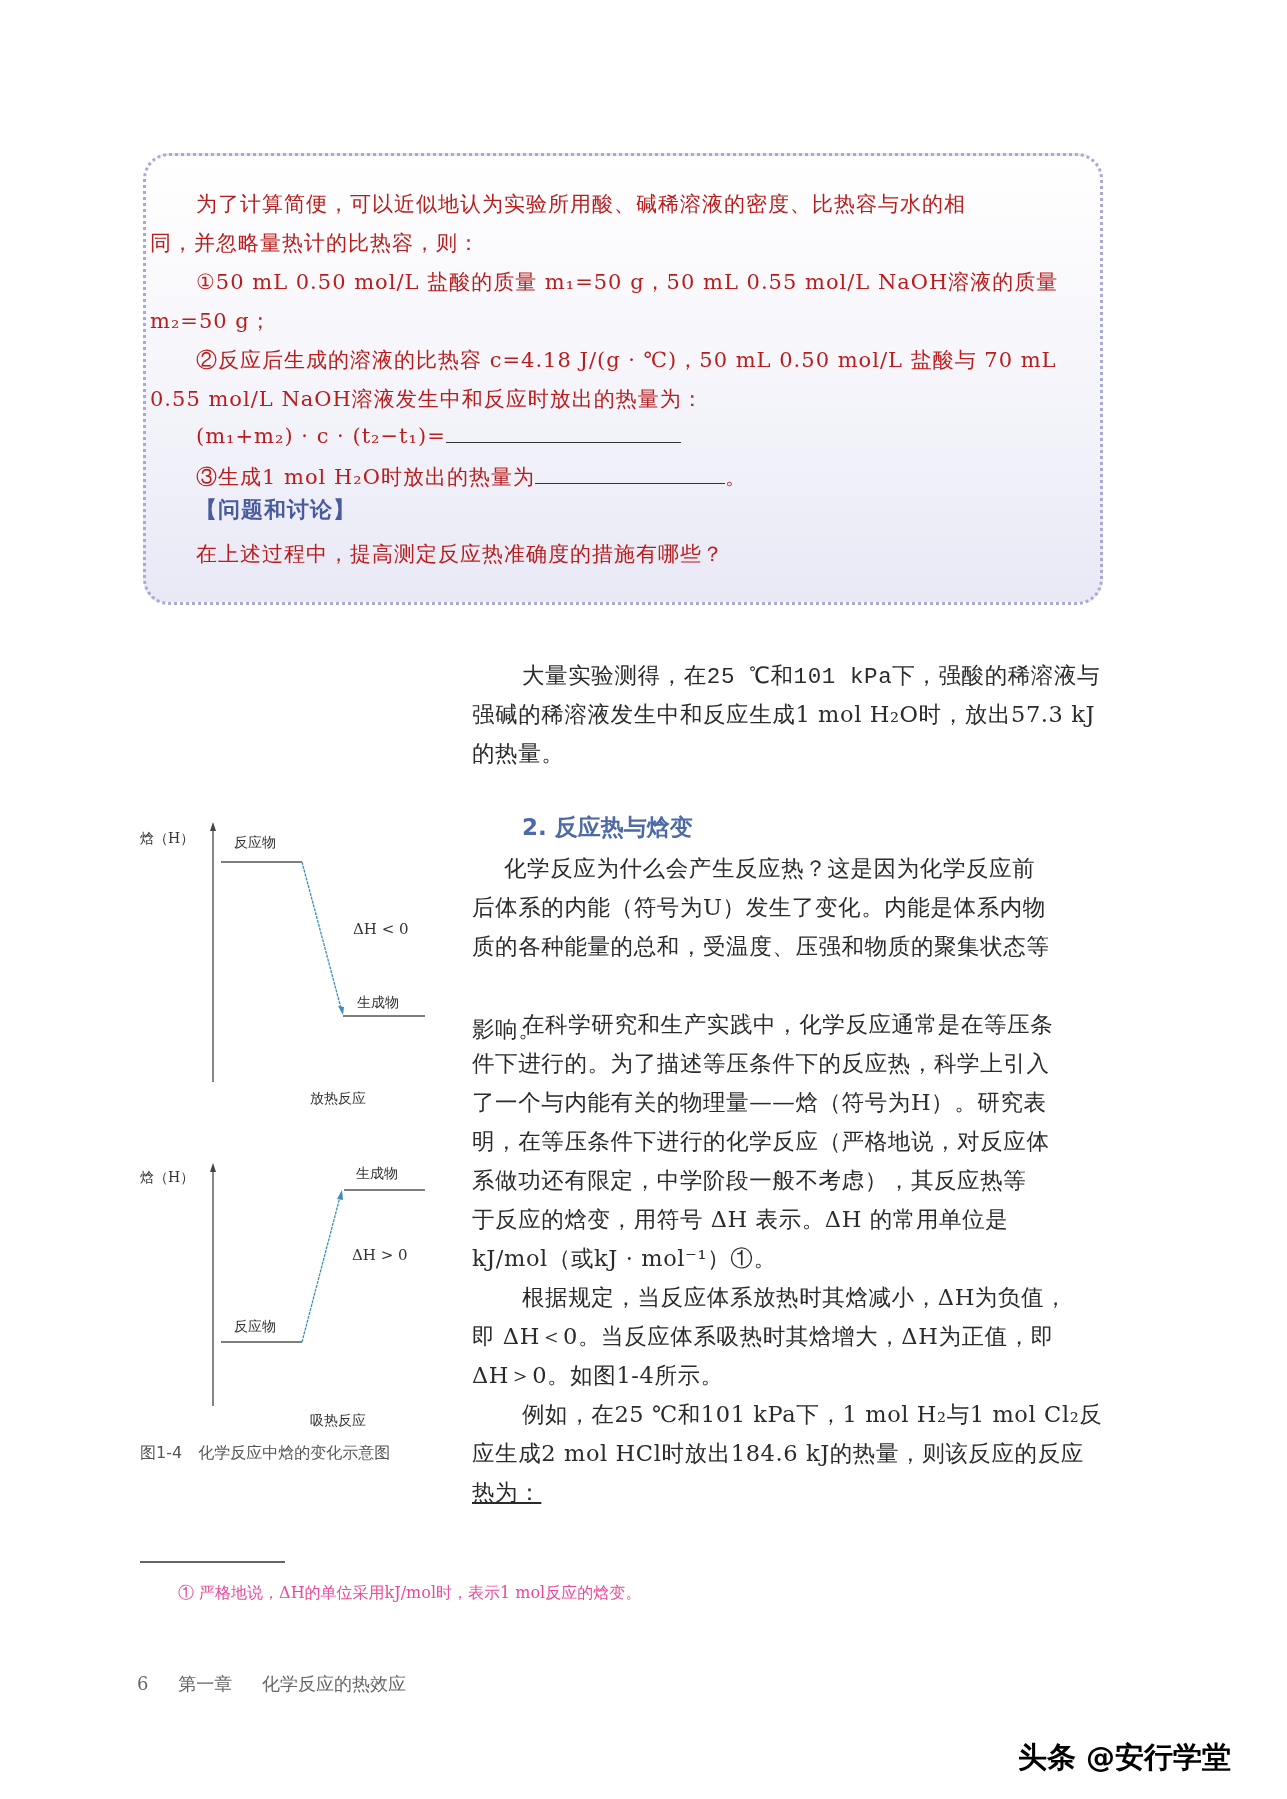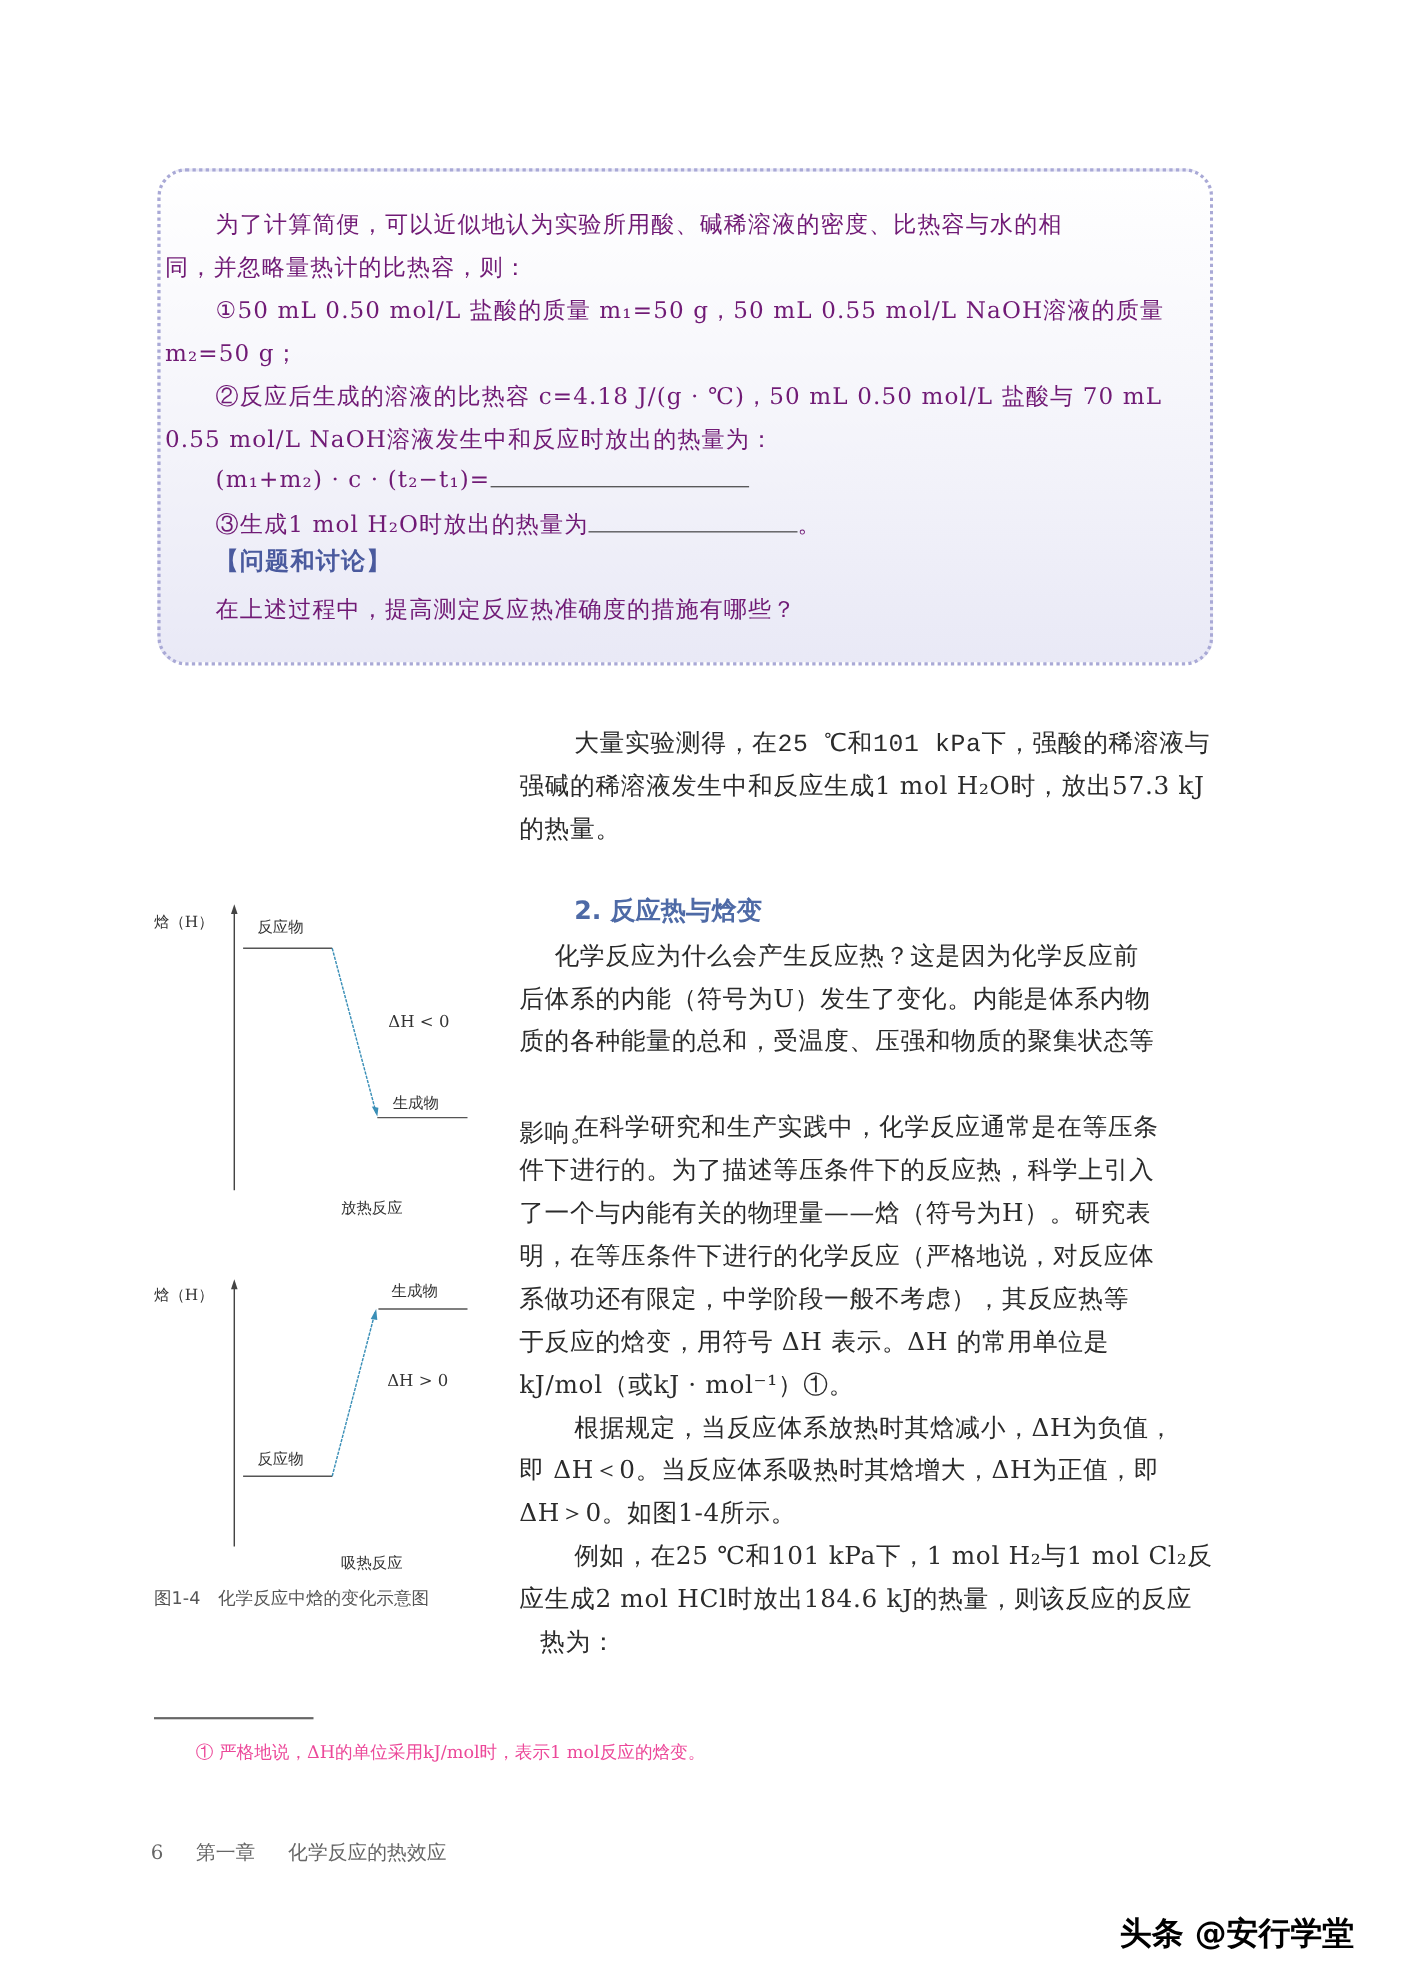--- a/index.html
+++ b/index.html
@@ -6,21 +6,21 @@
   body {
     width:1287px; height:1799px; background:#ffffff; position:relative; overflow:hidden;
     font-family:"DejaVu Serif","Liberation Serif",serif; color:#2a2a2a;
   }
   .box {
     position:absolute; left:143px; top:153px; width:960px; height:452px;
     border:3px dotted #a9a9d6; border-radius:26px;
     background:linear-gradient(to bottom,#ffffff 0%,#f6f6fb 45%,#e9e9f6 100%);
     box-sizing:border-box;
   }
-  .box-line { position:absolute; font-size:21px; white-space:nowrap; letter-spacing:1px; color:#701a75; }
+  .box-line { position:absolute; font-size:21px; white-space:nowrap; letter-spacing:1px; color:#b91c1c; }
   .blank { display:inline-block; border-bottom:1.5px solid #333; height:18px; vertical-align:baseline; }
   .qd { position:absolute; left:195px; top:495px; font-family:"DejaVu Sans","Liberation Sans",sans-serif; font-weight:bold; font-size:22px; color:#4a5a9e; letter-spacing:1px; }
   .para { position:absolute; font-size:22.5px; white-space:nowrap; color:#2b2b2b; letter-spacing:0.6px; }
   .sec { position:absolute; left:522px; top:812px; font-family:"DejaVu Sans","Liberation Sans",sans-serif; font-weight:bold; font-size:23px; color:#4e6aa6; }
   .diag { position:absolute; left:130px; width:330px; }
   .diag svg { position:absolute; left:0; top:0; }
   .dlabel { position:absolute; font-size:14px; white-space:nowrap; color:#333; }
   .caption { position:absolute; left:140px; top:1443px; font-size:16px; color:#555; white-space:nowrap; font-family:"DejaVu Sans","Liberation Sans",sans-serif; }
   .fn-rule { position:absolute; left:140px; top:1561px; width:145px; height:1.5px; background:#666; }
   .fn { position:absolute; left:178px; top:1583px; font-size:16px; color:#ec4899; white-space:nowrap; }
@@ -62,21 +62,21 @@
 <div class="para" style="left:472px; top:1087px;">了一个与内能有关的物理量——焓（符号为H）。研究表</div>
 <div class="para" style="left:472px; top:1126px;">明，在等压条件下进行的化学反应（严格地说，对反应体</div>
 <div class="para" style="left:472px; top:1165px;">系做功还有限定，中学阶段一般不考虑），其反应热等</div>
 <div class="para" style="left:472px; top:1204px;">于反应的焓变，用符号 ΔH 表示。ΔH 的常用单位是</div>
 <div class="para" style="left:472px; top:1243px;">kJ/mol（或kJ · mol⁻¹）①。</div>
 <div class="para" style="left:522px; top:1282px;">根据规定，当反应体系放热时其焓减小，ΔH为负值，</div>
 <div class="para" style="left:472px; top:1321px;">即 ΔH＜0。当反应体系吸热时其焓增大，ΔH为正值，即</div>
 <div class="para" style="left:472px; top:1360px;">ΔH＞0。如图1-4所示。</div>
 <div class="para" style="left:522px; top:1399px;">例如，在25 ℃和101 kPa下，1 mol H₂与1 mol Cl₂反</div>
 <div class="para" style="left:472px; top:1438px;">应生成2 mol HCl时放出184.6 kJ的热量，则该反应的反应</div>
-<div class="para" style="left:491px; top:1477px;">热为：</div>
+<div class="para" style="left:472px; top:1477px;text-decoration:underline;">热为：</div>
 
 <div class="diag" style="top:800px; height:320px;">
   <svg width="330" height="320">
     <line x1="83" y1="282" x2="83" y2="28" stroke="#444" stroke-width="1.3"></line>
     <polygon points="83,22 80,31 86,31" fill="#444"></polygon>
     <line x1="91" y1="62" x2="172" y2="62" stroke="#555" stroke-width="1.3"></line>
     <line x1="172" y1="62" x2="212" y2="212" stroke="#3a8fb7" stroke-width="1.3" stroke-dasharray="3,1"></line>
     <polygon points="213,215 208,206 214,207" fill="#3a8fb7"></polygon>
     <line x1="213" y1="216" x2="295" y2="216" stroke="#555" stroke-width="1.3"></line>
   </svg>

